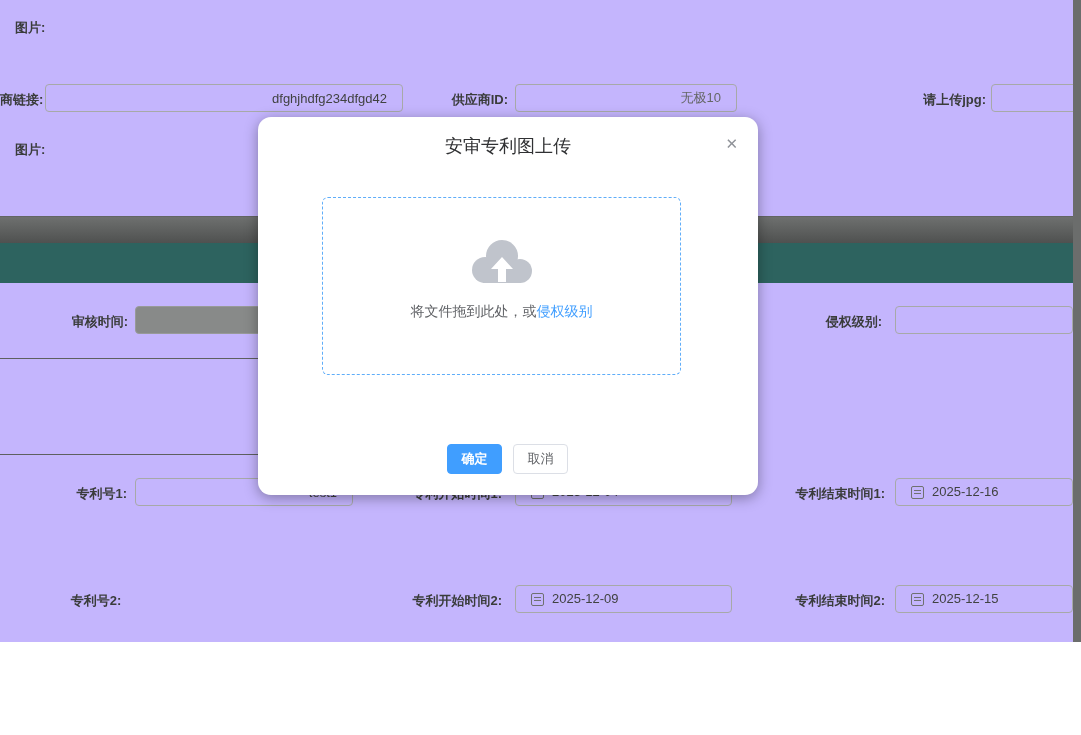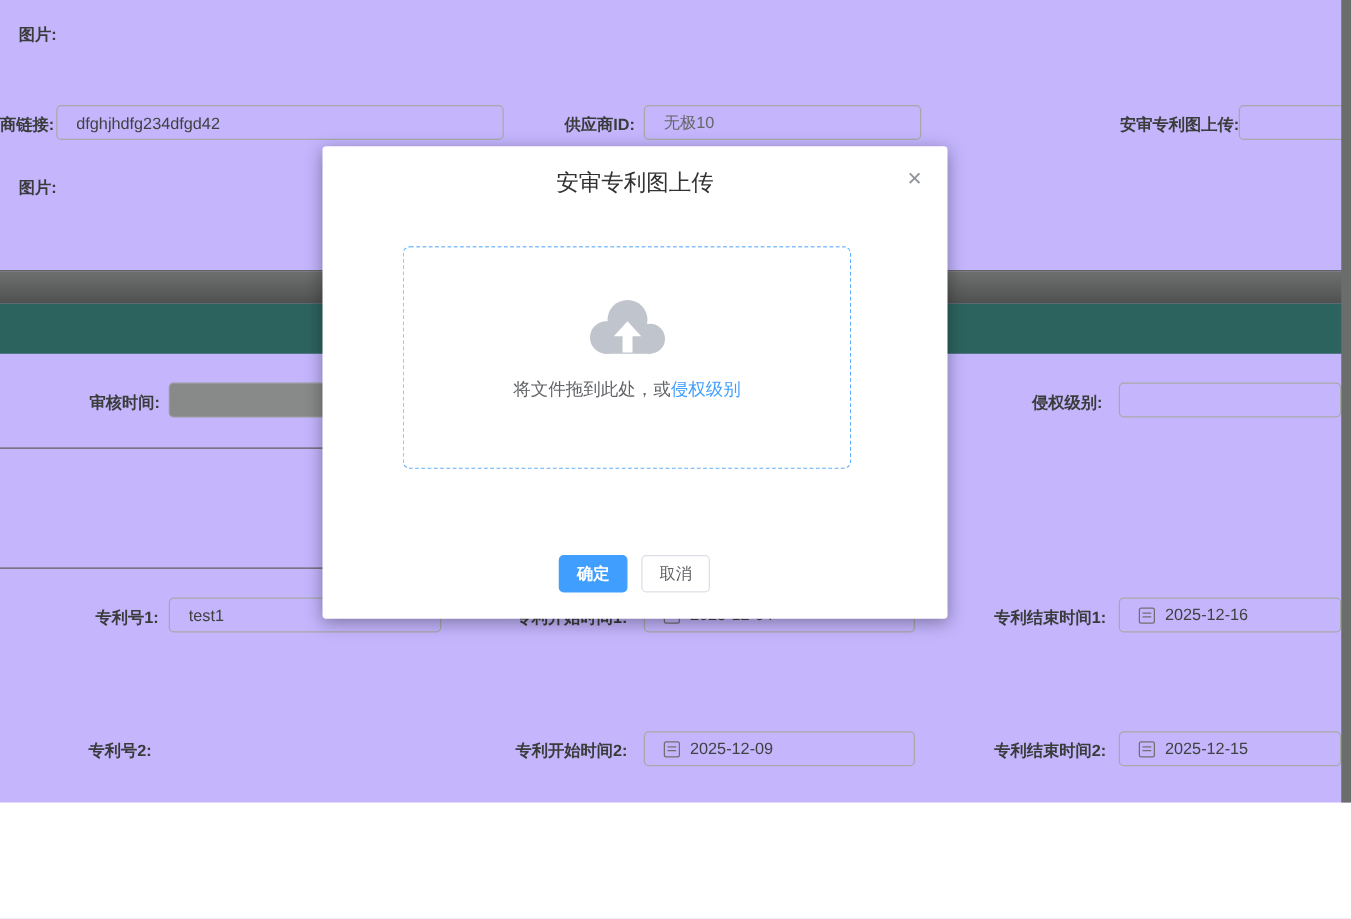--- a/index.html
+++ b/index.html
@@ -9,41 +9,41 @@
   #screen { position:relative; width:1081px; height:642px; background:#c4b5fd; overflow:hidden; }
 
   
   .bg-label { position:absolute; font-size:13px; font-weight:bold; color:#3a3c3b; white-space:nowrap; }
   .bg-label.r { text-align:right; }
 
   .bg-input { position:absolute; height:28px; border:1px solid #a7a9a8; border-radius:4px;
               background:transparent; color:#404241; font-size:13px; line-height:26px;
               padding:0 15px; white-space:nowrap; overflow:hidden;
               font-family:"Liberation Sans","DejaVu Sans",sans-serif; }
-  input.bg-input { outline:none; }
+  input.bg-input { outline:none;text-align:right; }
   .bg-input.muted { color:#656766; }
   .bg-input.disabled { background:#888a89; border-color:#989a99; }
 
   .date-field { display:flex; align-items:center; }
   .cal-icon { display:inline-block; width:13px; height:13px; border:1px solid #6f7170;
               border-radius:2px; position:relative; margin-right:8px; flex:0 0 auto; }
   .cal-icon::before { content:""; position:absolute; left:2px; right:2px; top:3px; height:1px; background:#6f7170; }
   .cal-icon::after  { content:""; position:absolute; left:2px; right:2px; top:6px; height:1px; background:#6f7170; }
 
   .divider-band { position:absolute; left:0; top:216px; width:1081px; height:27px;
                   background:linear-gradient(#6e706f,#4f5150); border-top:1px solid #636564; }
   .teal-bar { position:absolute; left:0; top:243px; width:1081px; height:40px; }
   .panel-outline { position:absolute; left:-10px; top:358px; width:752px; height:97px;
                    border:1px solid #5e605f; }
   .right-strip { position:absolute; left:1073px; top:0; width:8px; height:735px; background:#6b6d6c; }
   .blue-corner { position:absolute; left:0; top:702px; width:27px; height:33px; }
 
   
   .dialog { position:absolute; left:258px; top:117px; width:500px; height:378px;
-            background:#ffffff; border-radius:3px; box-shadow:0 3px 14px rgba(0,0,0,0.35); z-index:10; }
+            background:#ffffff; border-radius:13px; box-shadow:0 3px 14px rgba(0,0,0,0.35); z-index:10; }
   .dialog-title { position:absolute; left:0; top:17px; width:100%; text-align:center;
                   font-size:18px; color:#303133; }
   .dialog-close { position:absolute; right:20px; top:19px; font-size:15px; color:#909399;
                   cursor:pointer; line-height:1; background:none; border:none;
                   font-family:"Liberation Sans","DejaVu Sans",sans-serif; }
 
   .dragger { position:absolute; left:64px; top:80px; width:359px; height:178px;
              border:1px dashed #5fadf9; border-radius:6px; background:#ffffff; cursor:pointer; }
   .cloud-wrap { position:absolute; left:0; top:40px; width:100%; text-align:center; }
   .drag-text { position:absolute; left:0; top:105px; width:100%; text-align:center;
@@ -64,21 +64,21 @@
 <div id="screen">
 
   <div class="bg-label" style="left:15px; top:19px;">图片:</div>
 
   <div class="bg-label r" style="left:0; top:91px; width:38px;">商链接:</div>
   <input class="bg-input" style="left: 45px; top: 84px; width: 358px;" value="dfghjhdfg234dfgd42">
 
   <div class="bg-label r" style="left:446px; top:91px; width:62px;">供应商ID:</div>
   <input class="bg-input muted" style="left: 515px; top: 84px; width: 222px;" value="无极10">
 
-  <div class="bg-label r" style="left:896px; top:91px; width:90px;">安审专利图上传:</div>
+  <div class="bg-label r" style="left:896px; top:91px; width:90px;">请上传jpg:</div>
   <input class="bg-input" style="left: 991px; top: 84px; width: 98px; border-radius: 4px 0px 0px 4px;" value="">
 
   <div class="bg-label" style="left:15px; top:141px;">图片:</div>
 
   <div class="divider-band"></div>
   <div class="teal-bar" id="teal-bar" style="background: rgb(45, 99, 95);"></div>
 
   <div class="bg-label r" style="left:66px; top:313px; width:62px;">审核时间:</div>
   <input class="bg-input disabled" style="left: 135px; top: 306px; width: 330px;" value="">
 

